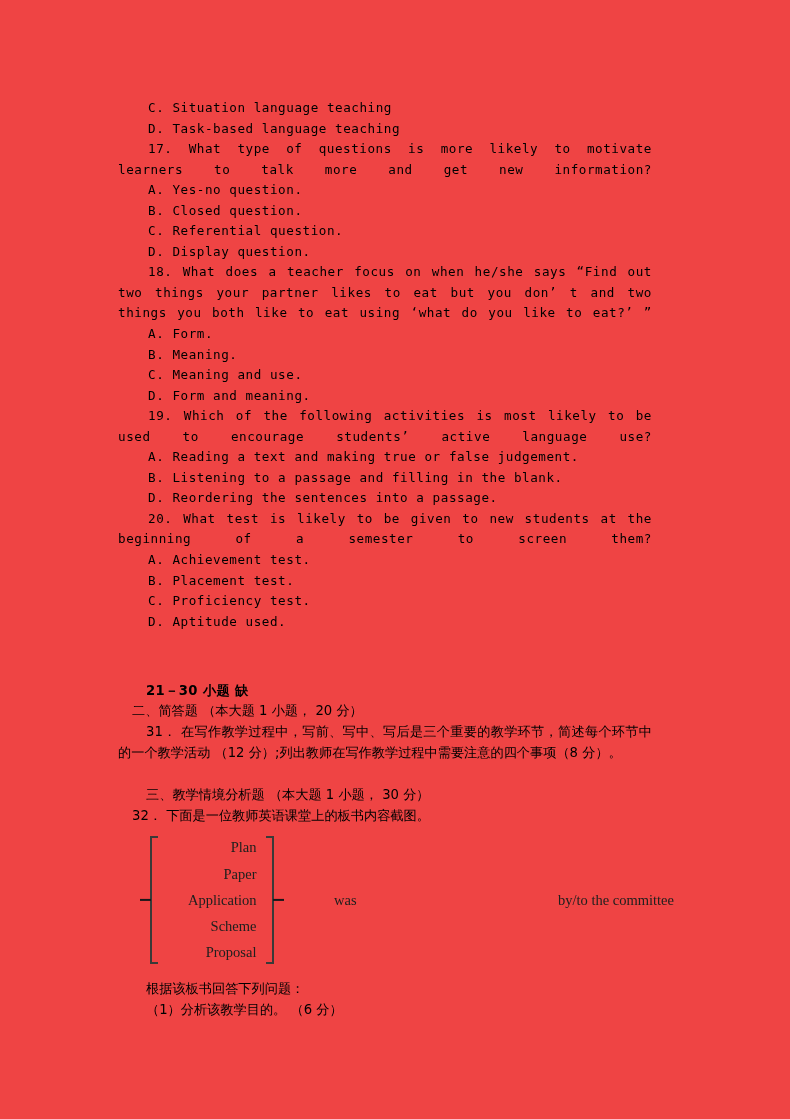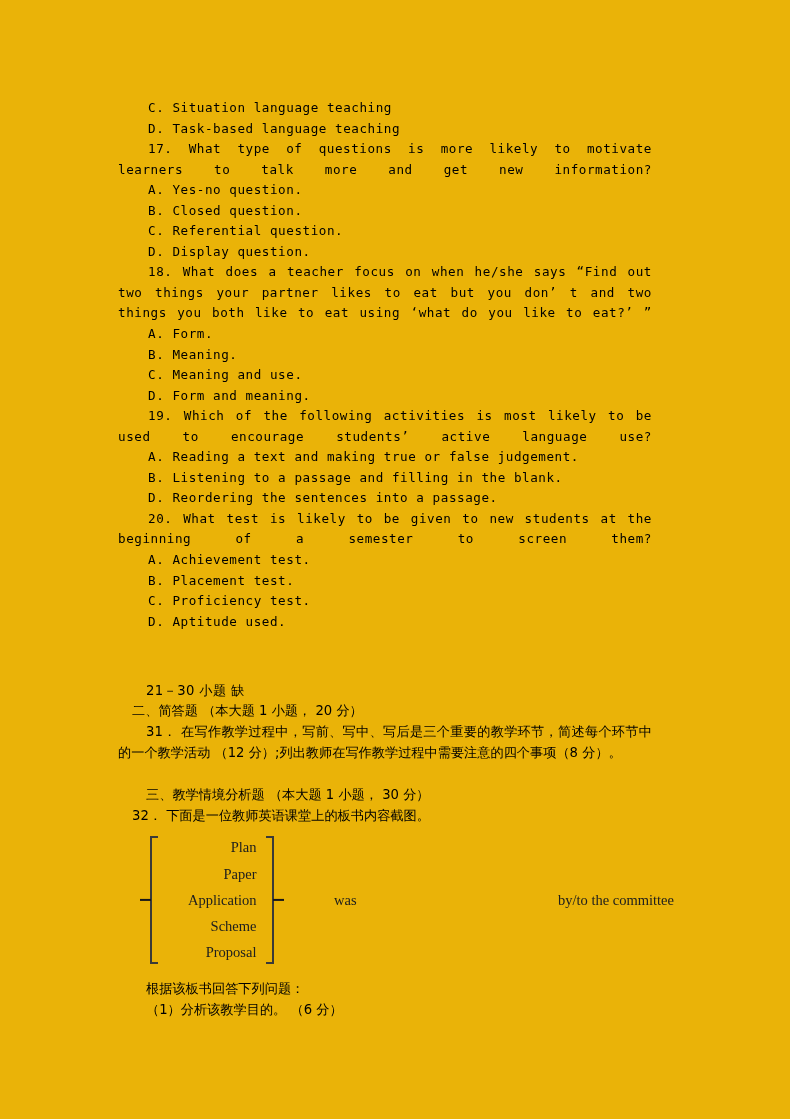--- a/index.html
+++ b/index.html
@@ -4,21 +4,21 @@
 <style>
   html, body {
     margin: 0;
     padding: 0;
     background: #ffffff;
   }
   .page {
     position: relative;
     width: 790px;
     height: 1119px;
-    background: #eab308;
+    background: #ef4444;
     overflow: hidden;
     font-family: "DejaVu Sans Mono", "Liberation Mono", monospace;
     color: #000000;
   }
 
   
   .mono-block {
     position: absolute;
     left: 118px;
     top: 98px;
@@ -51,21 +51,21 @@
     position: absolute;
     left: 118px;
     width: 534px;
     font-family: "DejaVu Sans", "Liberation Sans", sans-serif;
     font-size: 13.2px;
     line-height: 21px;
     color: #000;
   }
   .cn-line { margin: 0; text-align: justify; }
   .cn-line.indent { text-indent: 28px; }
-  .cn-bold { font-weight: normal; letter-spacing: 0.4px; }
+  .cn-bold { font-weight: bold; letter-spacing: 0.4px; }
 
   
   .diagram {
     position: absolute;
     left: 150px;
     top: 832px;
     width: 540px;
     height: 136px;
     font-family: "Liberation Serif", "DejaVu Serif", serif;
     font-size: 14.5px;

